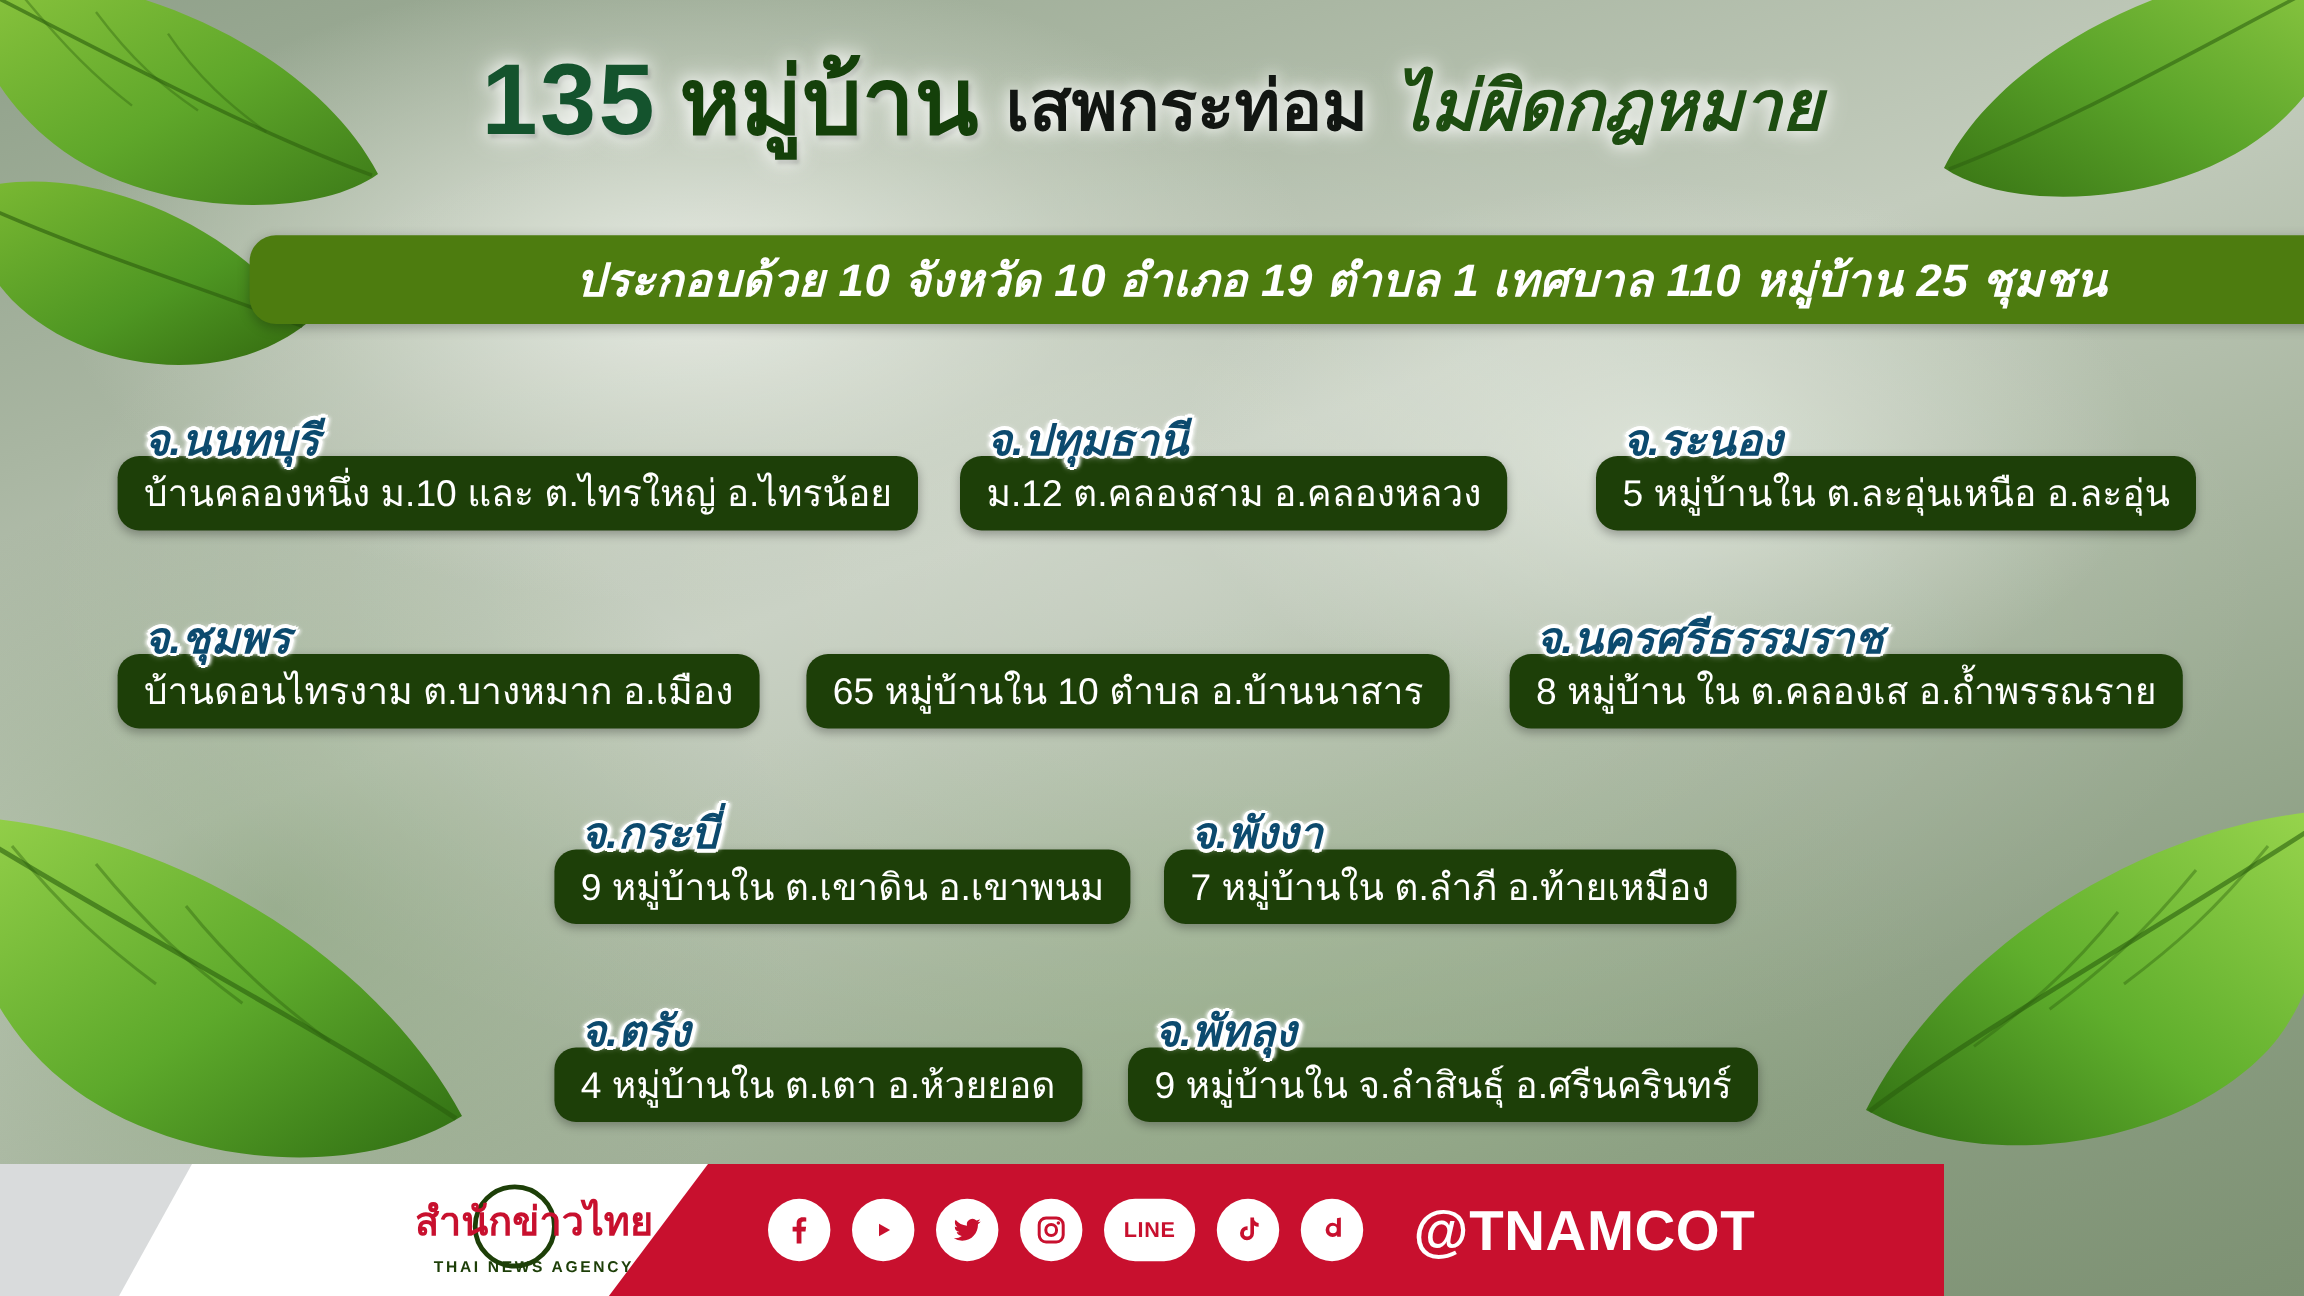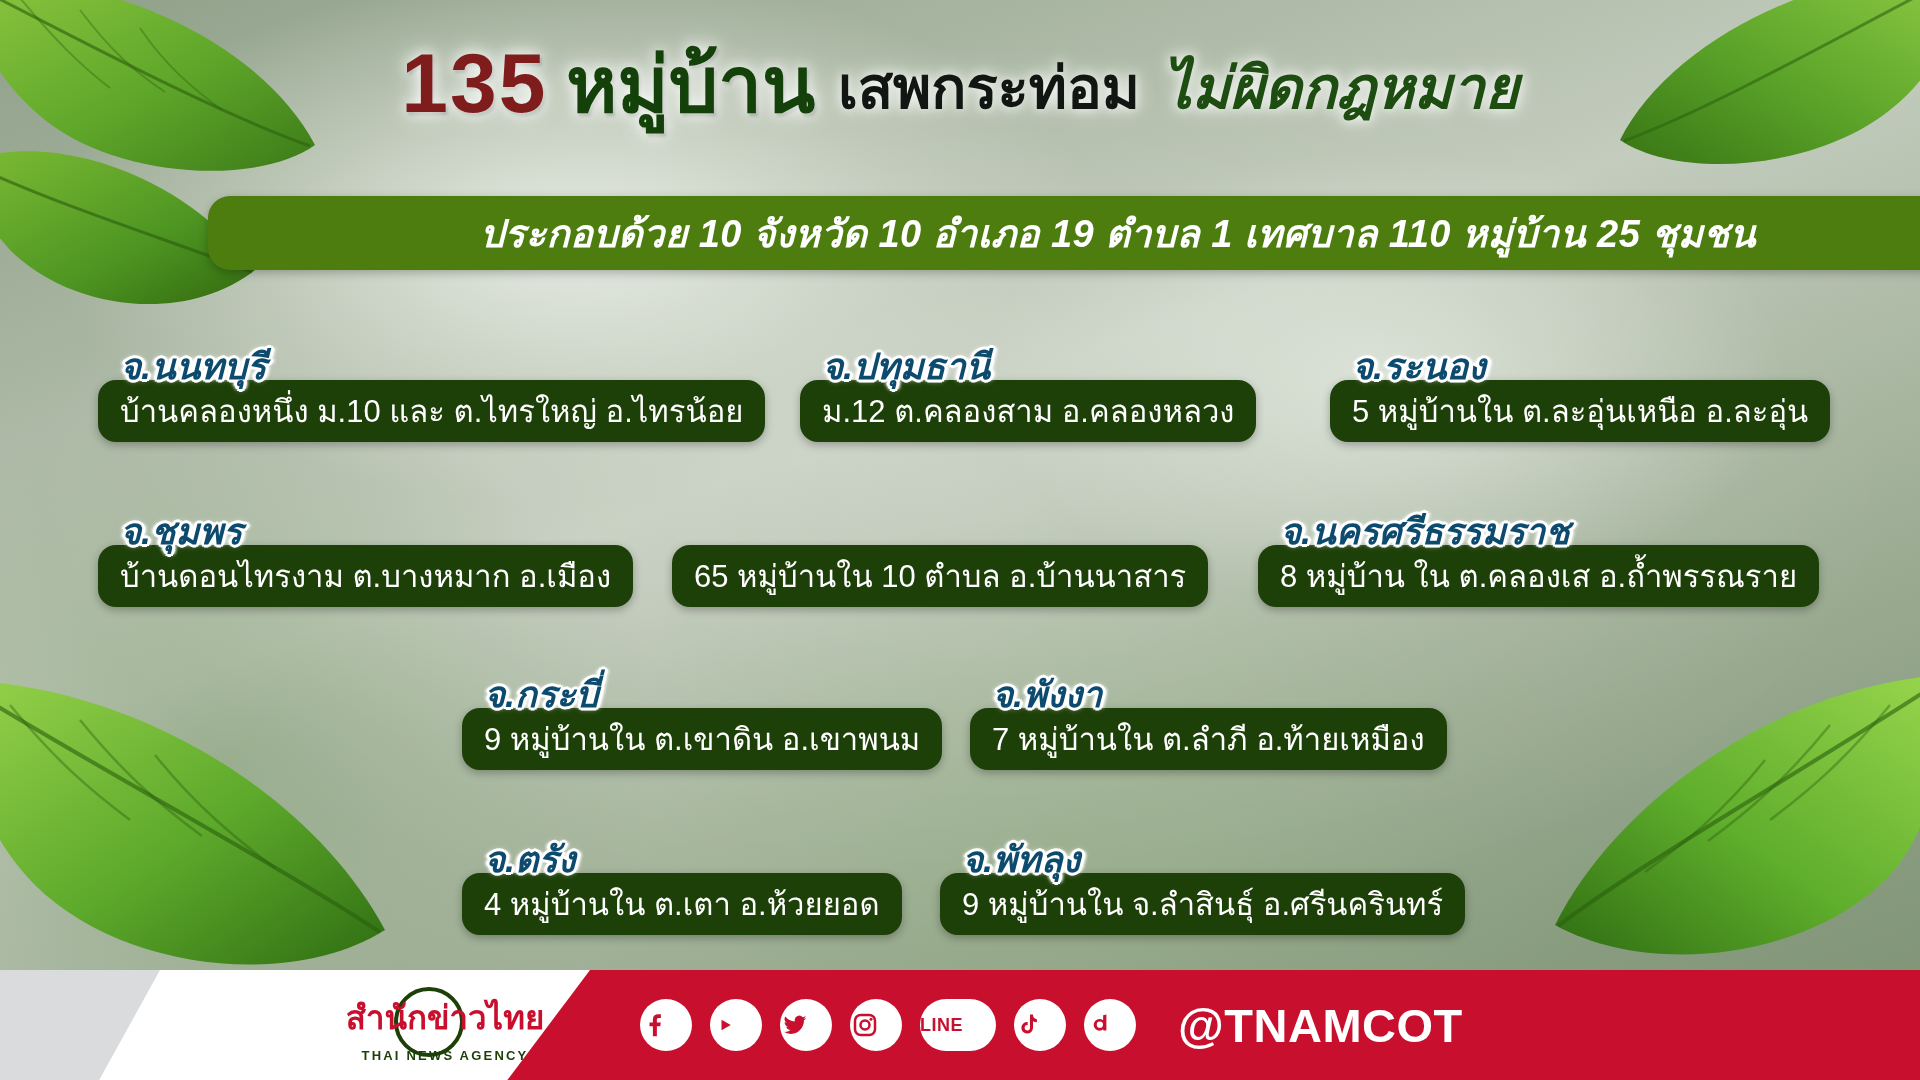--- a/index.html
+++ b/index.html
@@ -22,21 +22,21 @@
     background:radial-gradient(ellipse 70% 60% at 50% 45%, rgba(255,255,255,.18) 0%, rgba(0,0,0,0) 70%);}
 
   
   .leaf{position:absolute;pointer-events:none;}
   .leaf svg{display:block;}
 
   
   #title-wrap{position:absolute;left:0;right:0;top:22px;text-align:center;white-space:nowrap;}
   .t-seg{display:inline-block;vertical-align:baseline;}
   .t-num{
-    font-size:84px;font-weight:bold;color:#7f1d1d;
+    font-size:84px;font-weight:bold;color:#14532d;
     text-shadow:0 0 14px rgba(255,255,255,.95),0 0 26px rgba(255,255,255,.8),2px 3px 3px rgba(0,0,0,.25);
     letter-spacing:2px;
   }
   .t-main{
     font-size:78px;font-weight:bold;color:#14400a;
     text-shadow:0 0 14px rgba(255,255,255,.95),0 0 26px rgba(255,255,255,.8),2px 3px 3px rgba(0,0,0,.25);
     margin-left:14px;
   }
   .t-dark{
     font-size:58px;font-weight:bold;color:#121612;
@@ -76,41 +76,41 @@
     background:#1d3f08;border-radius:18px;
     display:flex;align-items:center;justify-content:center;
     height:62px;padding:0 22px;
     box-shadow:0 3px 8px rgba(0,0,0,.28);
   }
   .card-text{
     color:#ffffff;font-size:31px;font-weight:normal;white-space:nowrap;line-height:1;
   }
 
   
-  #footer{position:absolute;left:0;bottom:0;width:1920px;height:110px;overflow:hidden;}
+  #footer{position:absolute;left:0;bottom:0;width:1620px;height:110px;overflow:hidden;}
   #footer-red{position:absolute;inset:0;background:#c8102e;}
   #footer-white{
     position:absolute;left:0;top:0;height:110px;width:590px;background:#ffffff;
     clip-path:polygon(0 0, 100% 0, 86% 100%, 0 100%);
   }
   #footer-grey{
     position:absolute;left:0;top:0;height:110px;width:160px;background:#d9dbdc;
     clip-path:polygon(0 0, 100% 0, 62% 100%, 0 100%);
   }
   #logo{position:absolute;left:330px;top:10px;width:230px;height:92px;
         display:flex;flex-direction:column;align-items:center;justify-content:center;}
   #logo-mark{position:relative;width:206px;height:56px;display:flex;align-items:center;justify-content:center;}
   #logo-th{font-size:33px;font-weight:bold;color:#c8102e;letter-spacing:0px;white-space:nowrap;z-index:2;}
   #logo-ring{position:absolute;left:52px;top:-3px;width:62px;height:62px;border:4px solid #1d3f08;border-radius:50%;z-index:1;}
   #logo-en{font-size:13px;font-weight:bold;color:#1d3f08;letter-spacing:2.2px;margin-top:2px;white-space:nowrap;}
 
   #social{position:absolute;left:640px;top:0;height:110px;display:flex;align-items:center;gap:18px;}
   .sicon{
     width:52px;height:52px;border-radius:50%;background:#ffffff;
-    display:flex;align-items:center;color:#c8102e;
+    display:flex;align-items:center;justify-content:center;color:#c8102e;
     font-weight:bold;flex:0 0 auto;
   }
   .sicon.pill{width:76px;border-radius:26px;font-size:18px;letter-spacing:.5px;}
   .sicon svg{display:block;}
   #handle{
     margin-left:24px;color:#ffffff;font-size:47px;font-weight:bold;letter-spacing:.5px;white-space:nowrap;
   }
 </style>
 </head>
 <body>

